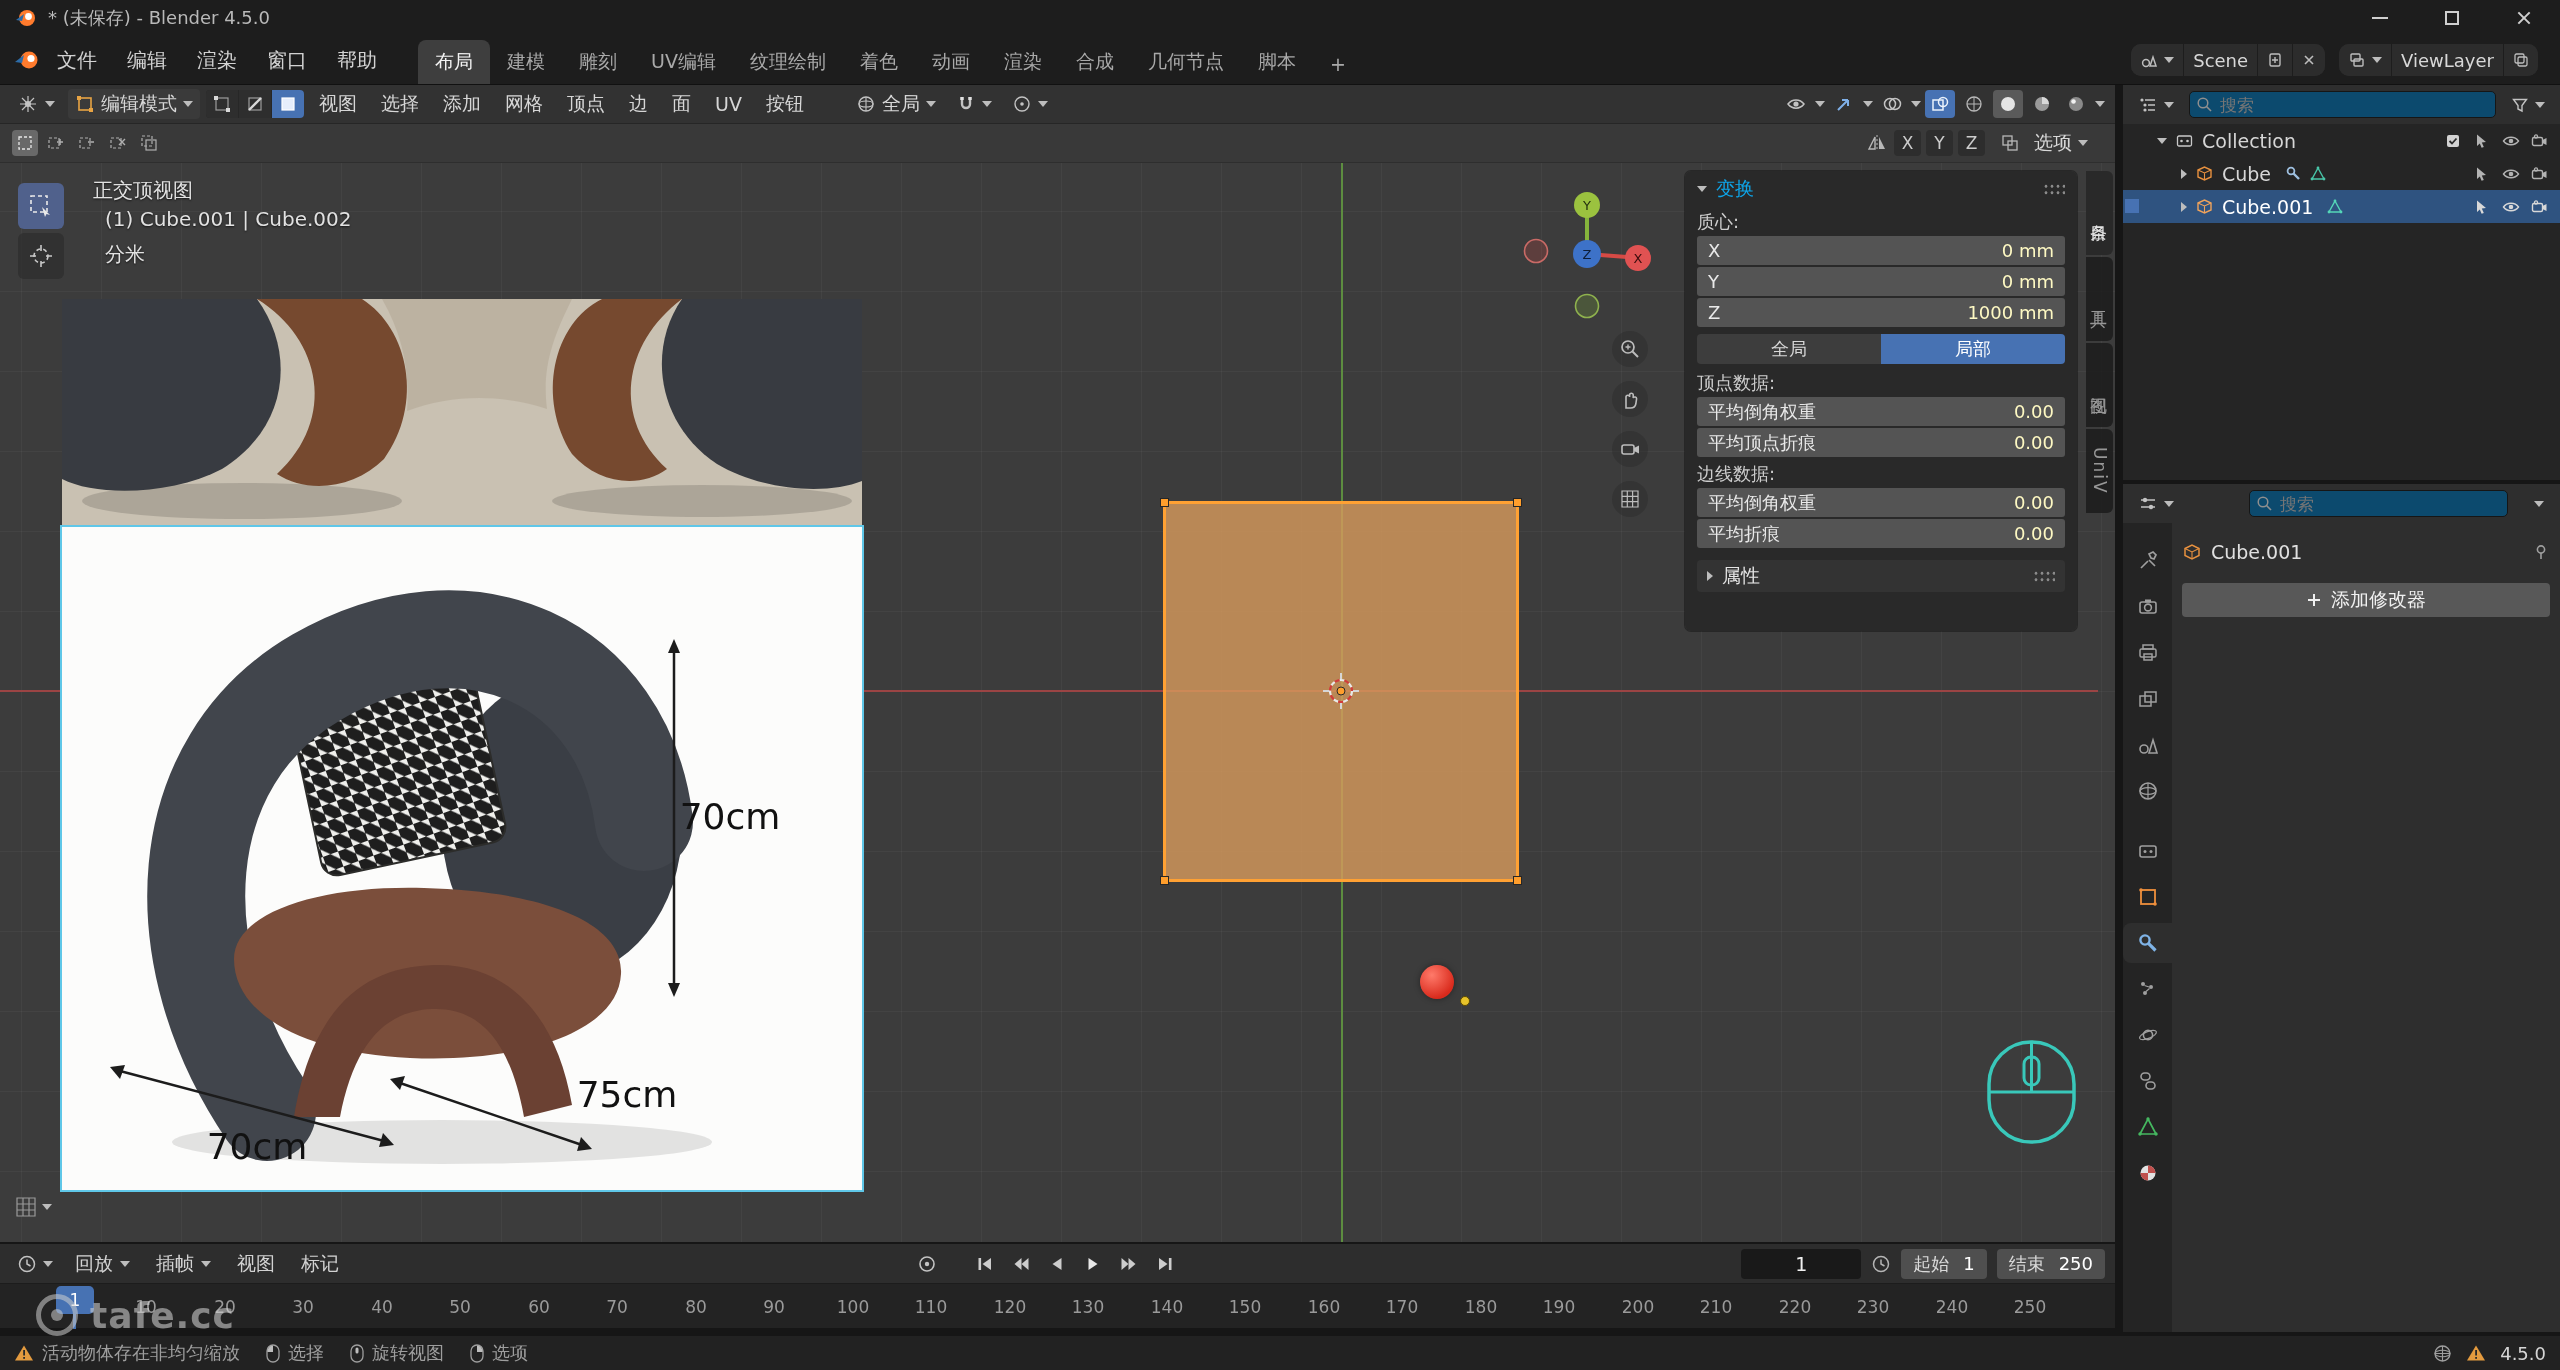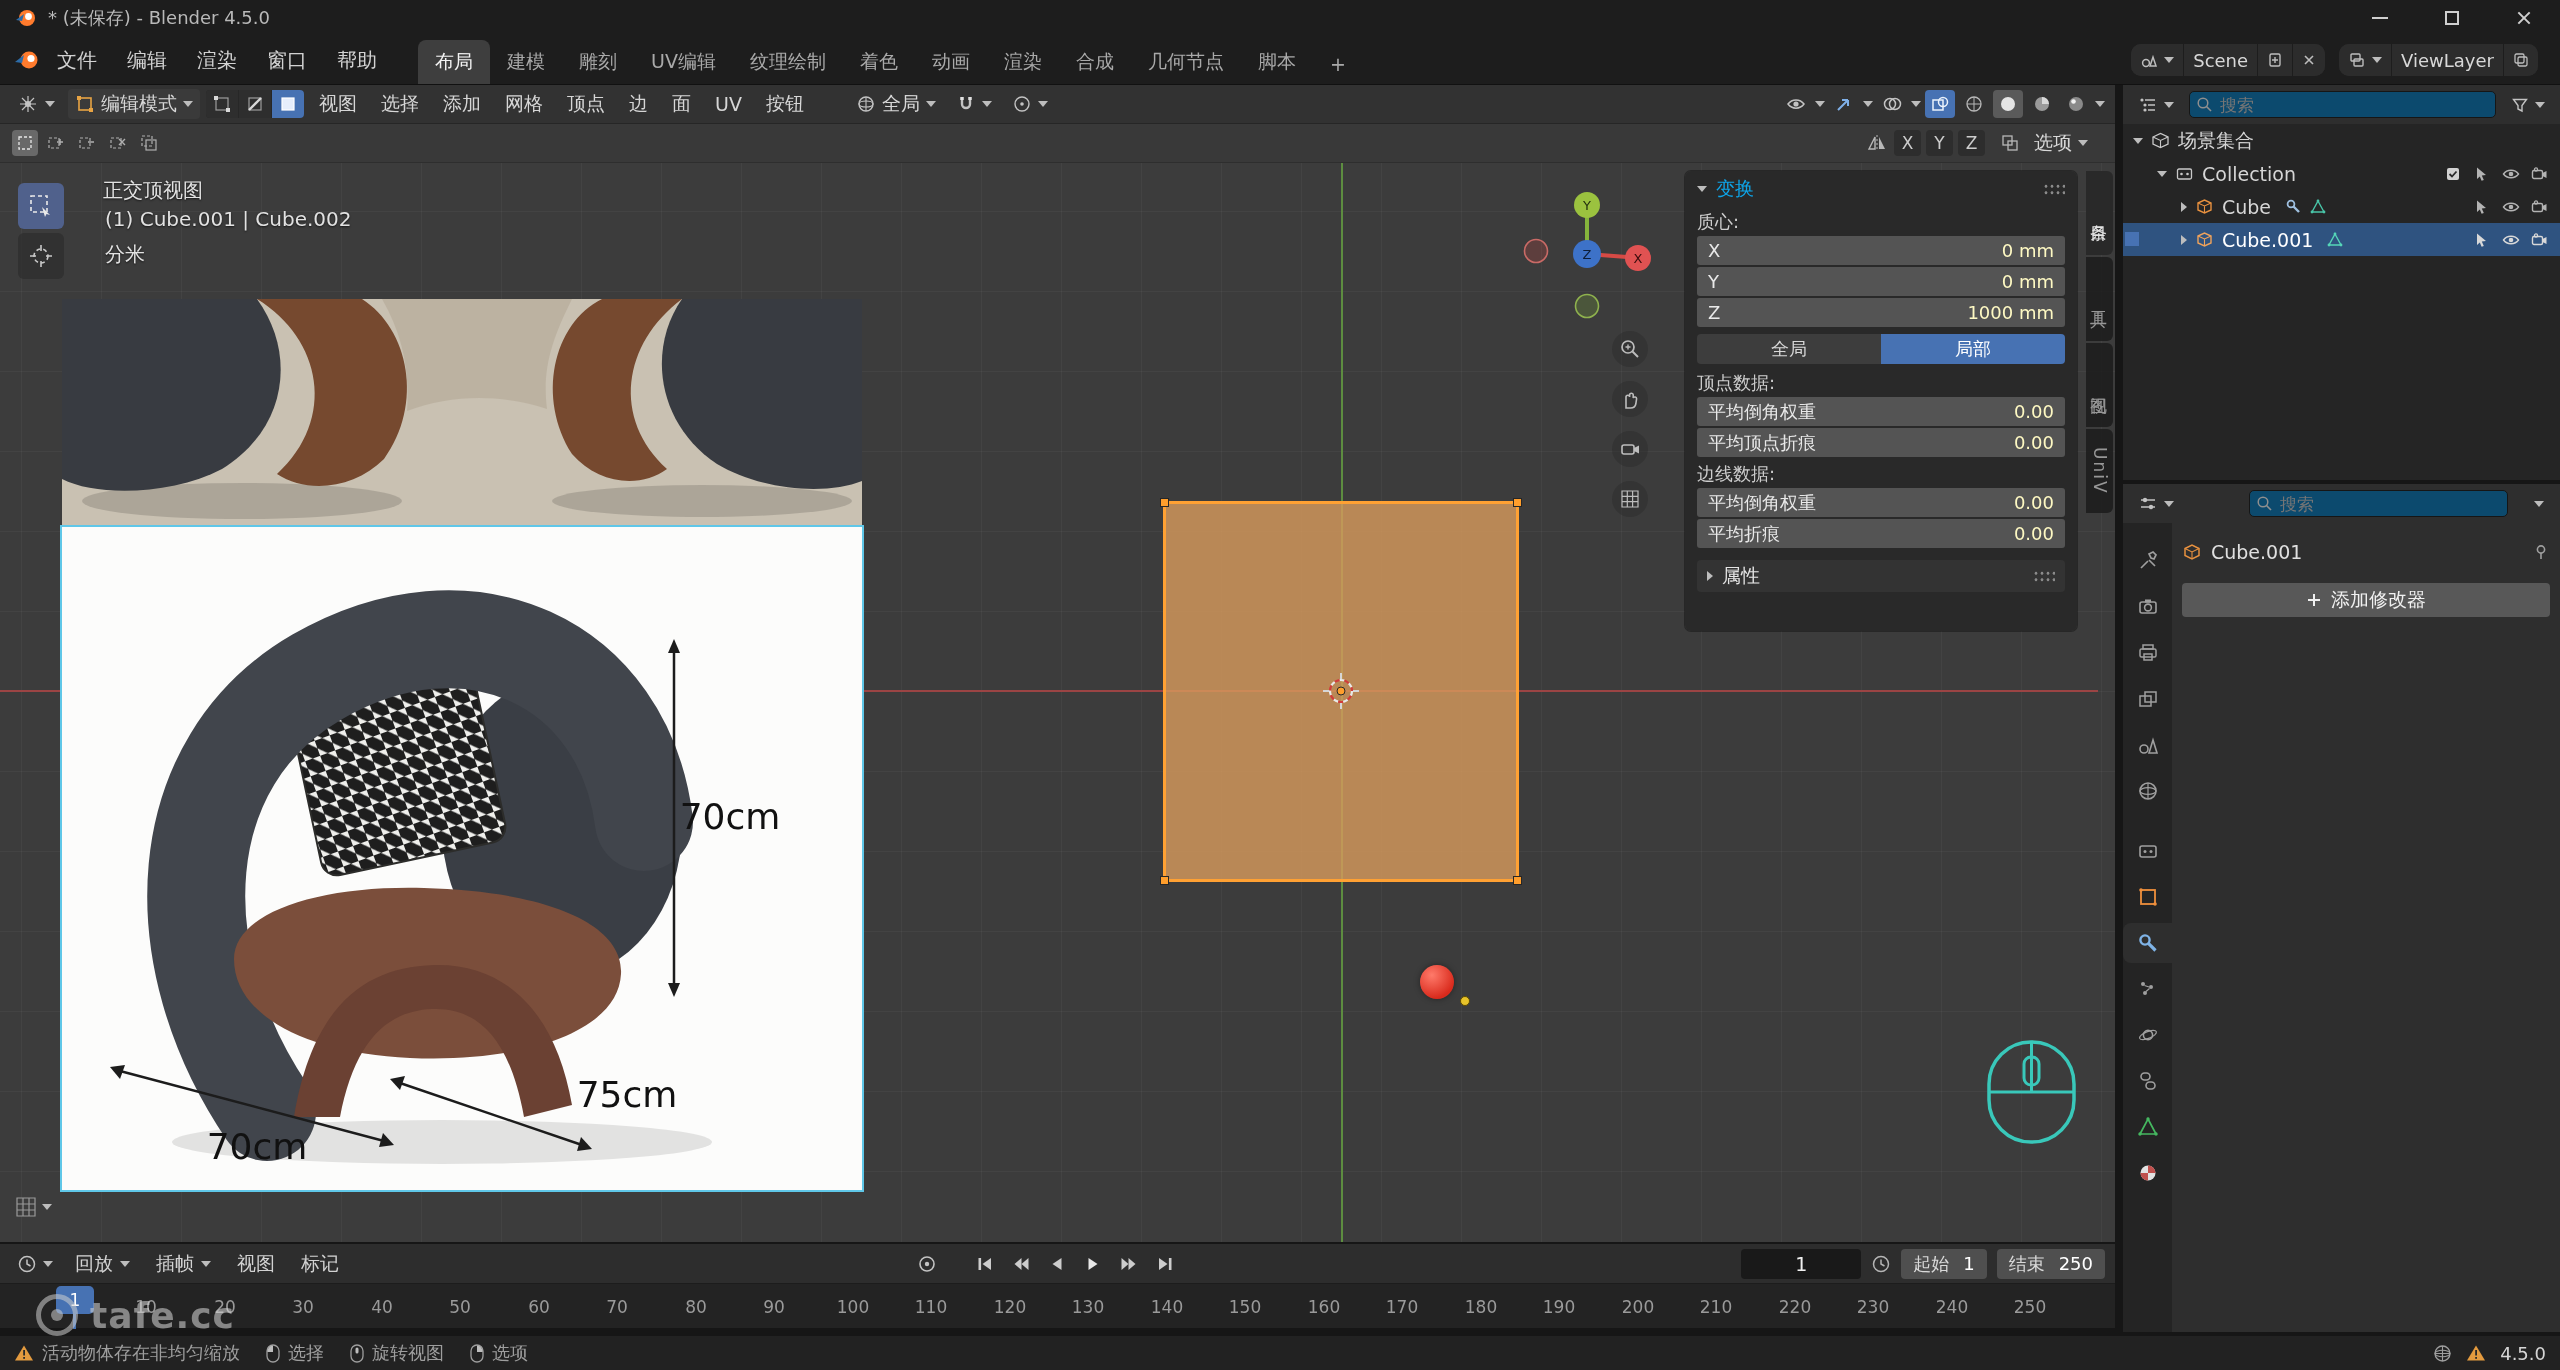--- a/index.html
+++ b/index.html
@@ -484,21 +484,21 @@
     <svg class="abs" style="left:1321px;top:508px;z-index:3;" width="40" height="40" viewBox="0 0 40 40">
       <circle cx="20" cy="20" r="11" fill="none" stroke="#e9e9e9" stroke-width="2.2" stroke-dasharray="5 5"></circle>
       <circle cx="20" cy="20" r="11" fill="none" stroke="#d23b3b" stroke-width="2.2" stroke-dasharray="5 5" stroke-dashoffset="5"></circle>
       <line x1="20" y1="2" x2="20" y2="8" stroke="#d6d6d6" stroke-width="2"></line>
       <line x1="20" y1="32" x2="20" y2="38" stroke="#d6d6d6" stroke-width="2"></line>
       <line x1="2" y1="20" x2="8" y2="20" stroke="#d6d6d6" stroke-width="2"></line>
       <line x1="32" y1="20" x2="38" y2="20" stroke="#d6d6d6" stroke-width="2"></line>
       <circle cx="20" cy="20" r="4" fill="#ff9e2c" stroke="#2a2a2a" stroke-width="1"></circle>
     </svg>
 
-    <div class="vp-text" style="left:103px;top:14px;">正交顶视图</div>
+    <div class="vp-text" style="left:93px;top:14px;">正交顶视图</div>
     <div class="vp-text" style="left:105px;top:44px;">(1) Cube.001 | Cube.002</div>
     <div class="vp-text" style="left:105px;top:78px;">分米</div>
 
     <div class="toolcol">
       <div class="toolbtn active">
         <svg width="26" height="26" viewBox="0 0 26 26">
           <rect x="3" y="3" width="16" height="16" fill="none" stroke="#eaeaea" stroke-width="1.6" stroke-dasharray="4 3"></rect>
           <path d="M14 14 L22 22 L18.5 21 L17 24 Z" fill="#eaeaea"></path>
         </svg>
       </div>
@@ -754,28 +754,20 @@
       </svg>
       <input class="search" placeholder="搜索" style="">
     </div>
     <div class="hbtn">
       <svg width="18" height="18" viewBox="0 0 18 18">
         <path d="M2.5 3.5 H15.5 L11 9.5 V15 L7 13 V9.5 Z" fill="none" stroke="#c3c3c3" stroke-width="1.4"></path>
       </svg>
       <span class="chev"></span>
     </div>
   </div>
-  <div class="ol-row" style="padding-left:10px;gap:8px;">
-    <span class="chev"></span>
-    <svg width="19" height="19" viewBox="0 0 19 19">
-      <path d="M2 6 L9.5 2.5 L17 6 L17 13 L9.5 16.5 L2 13 Z" fill="none" stroke="#c9c9c9" stroke-width="1.3"></path>
-      <path d="M2 6 L9.5 9.5 L17 6 M9.5 9.5 V16.5" fill="none" stroke="#c9c9c9" stroke-width="1.1"></path>
-    </svg>
-    <span>场景集合</span>
-  </div>
   <div class="ol-row" style="padding-left:34px;gap:8px;">
     <span class="chev"></span>
     <svg width="19" height="19" viewBox="0 0 19 19">
       <rect x="2.5" y="5" width="14" height="10" rx="1.5" fill="none" stroke="#c9c9c9" stroke-width="1.3"></rect>
       <circle cx="6.5" cy="10" r="1.3" fill="#c9c9c9"></circle>
         <circle cx="12.5" cy="10" r="1.3" fill="#c9c9c9"></circle>
     </svg>
     <span>Collection</span>
     <div class="ol-right">
       <span class="tog">

